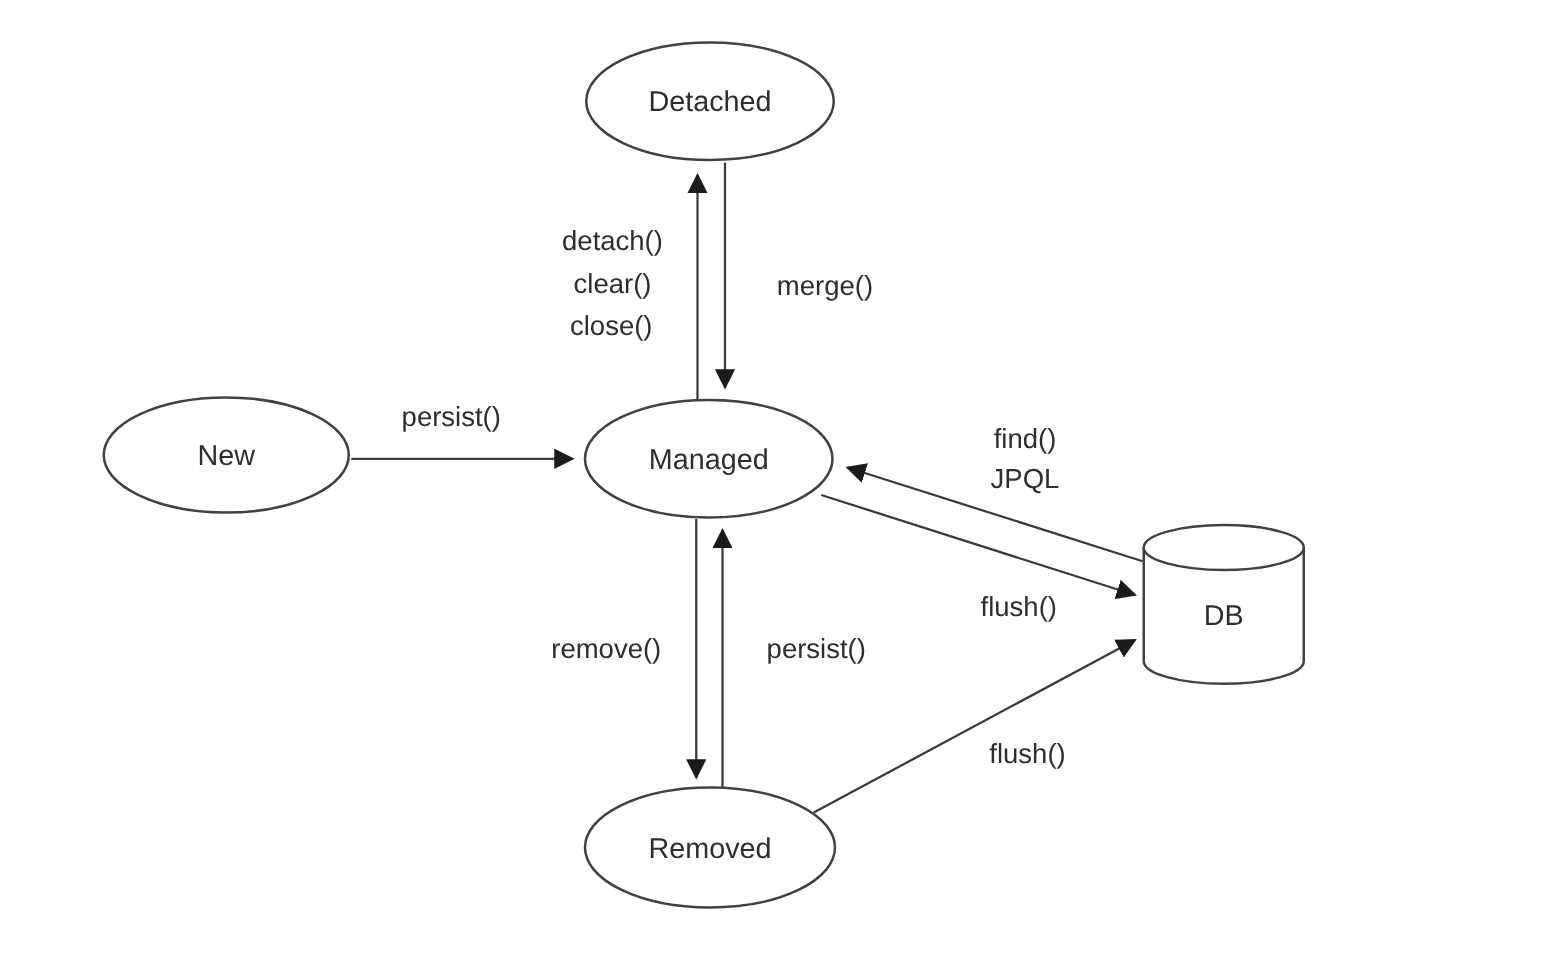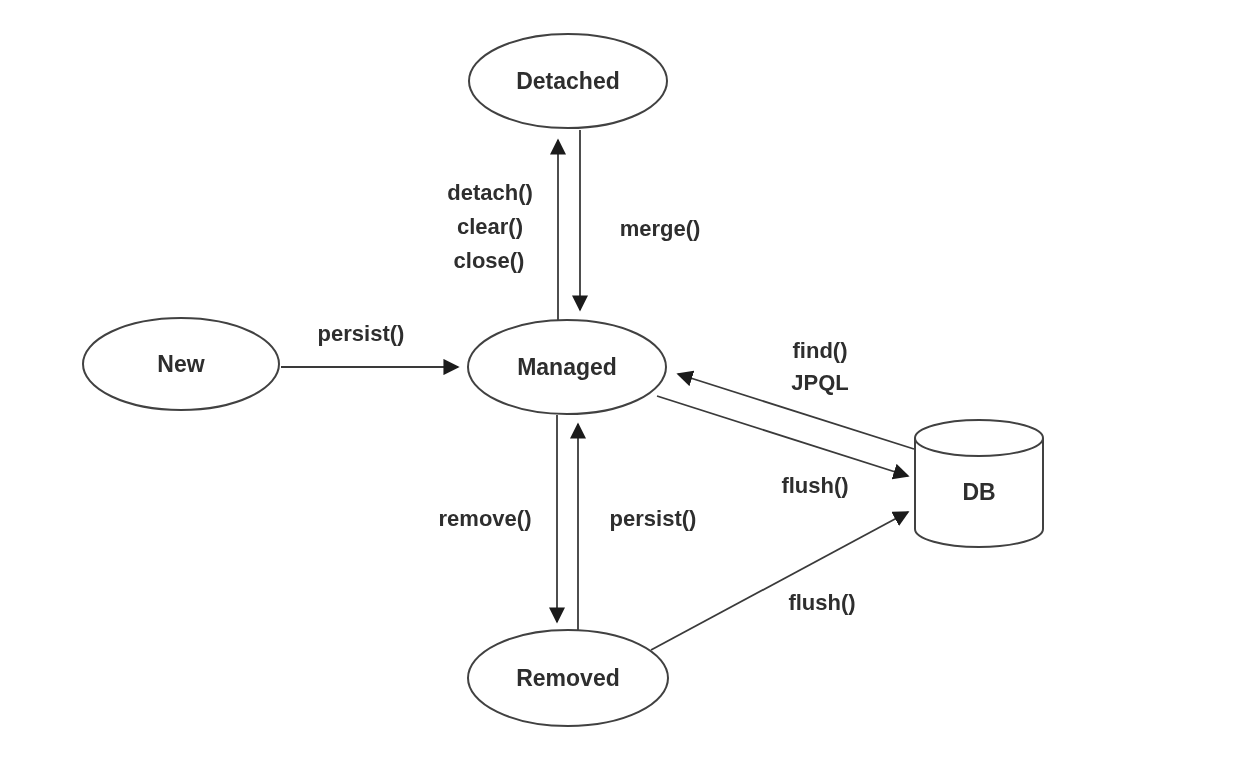--- a/index.html
+++ b/index.html
@@ -9,21 +9,20 @@
     width: 1252px;
     height: 778px;
     overflow: hidden;
     font-family: "Liberation Sans", sans-serif;
   }
   .canvas-wrap {
     position: relative;
     width: 1180px;
     height: 778px;
     background: #ffffff;
-    font-weight: bold;
   }
   svg {
     display: block;
   }
   .node-shape {
     fill: #ffffff;
     stroke: #414141;
     stroke-width: 2;
   }
   .edge-line {

